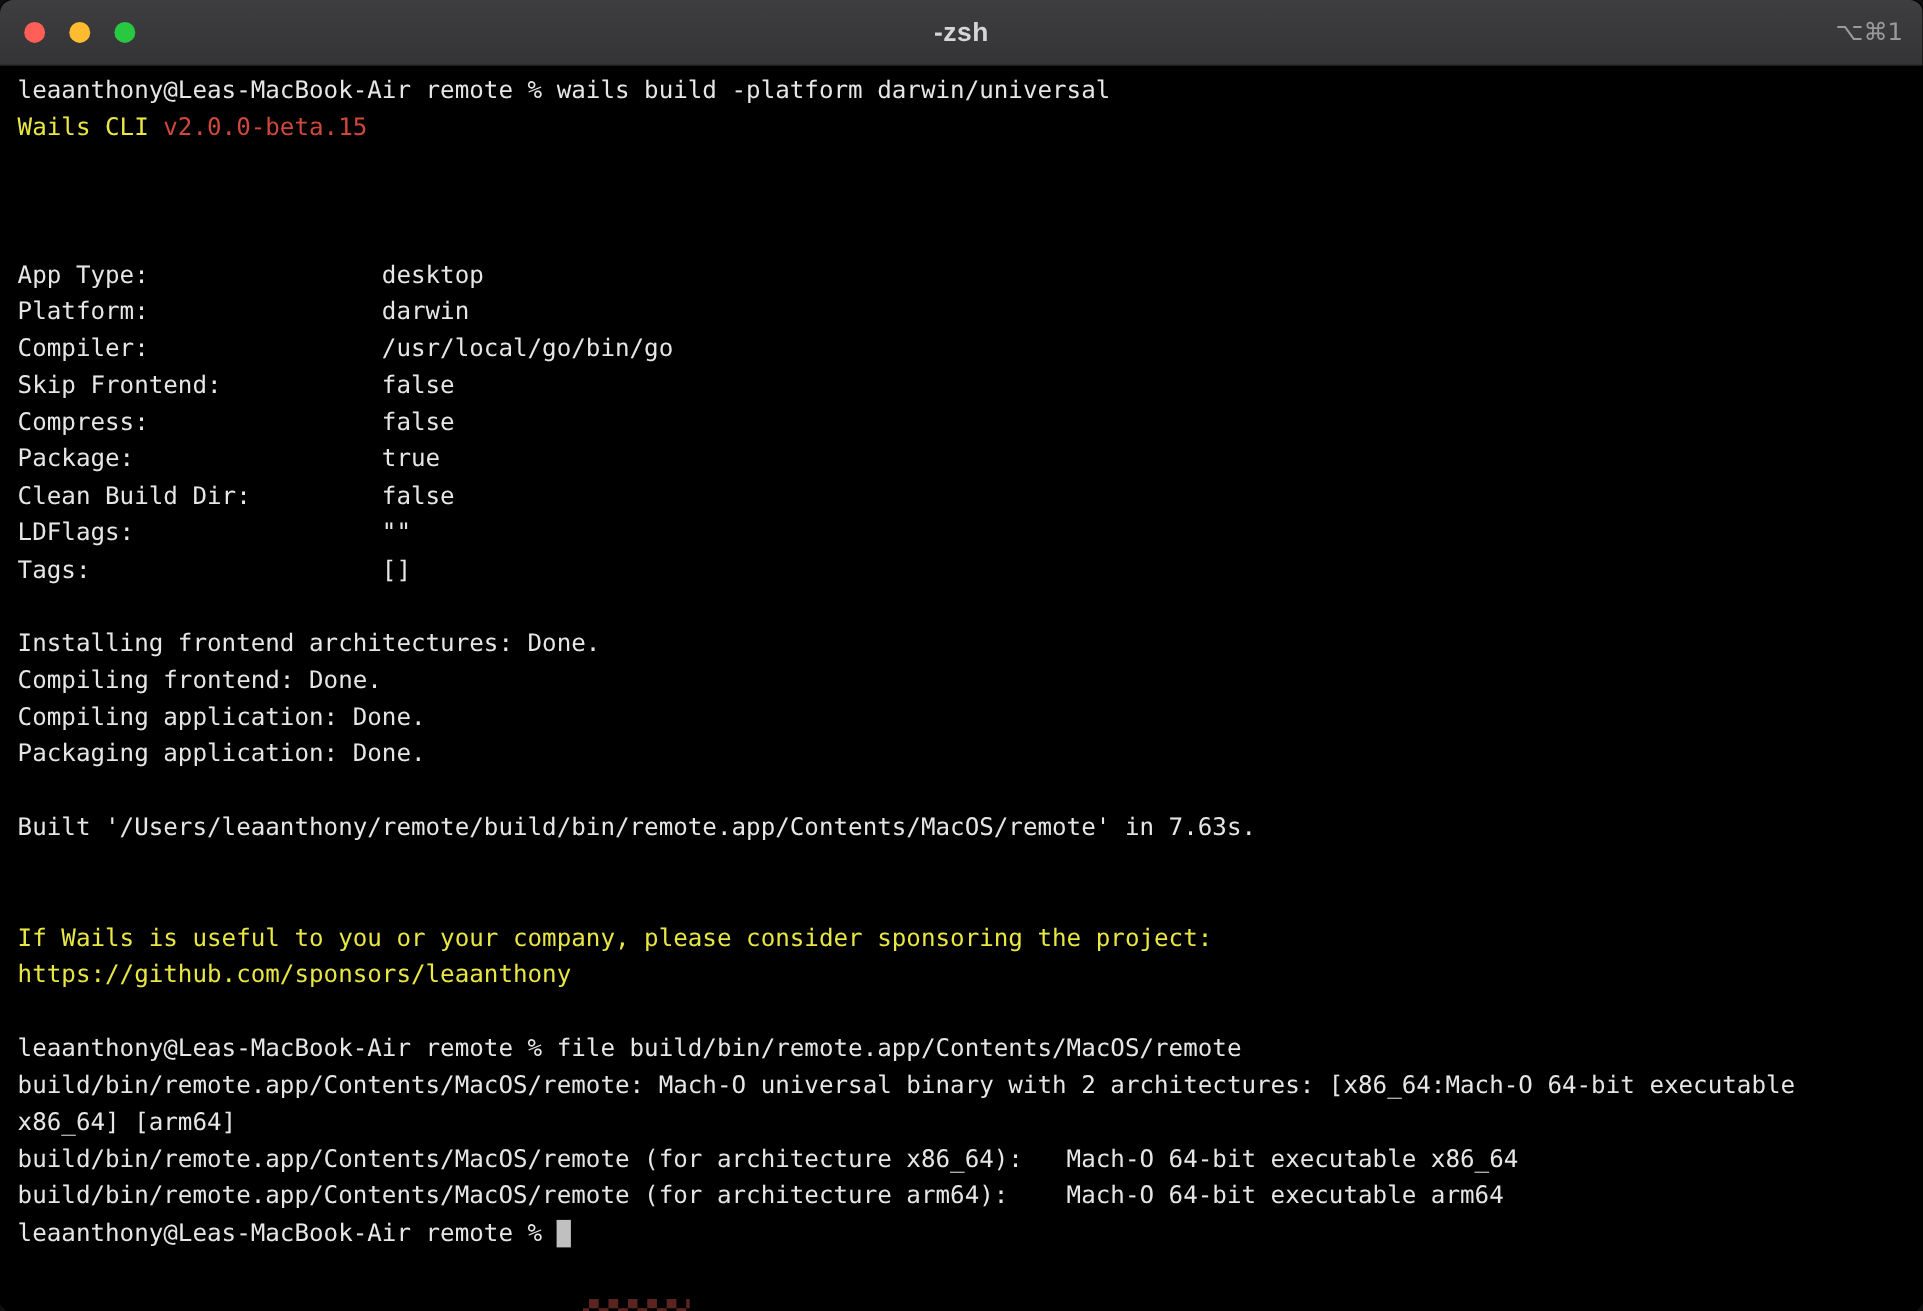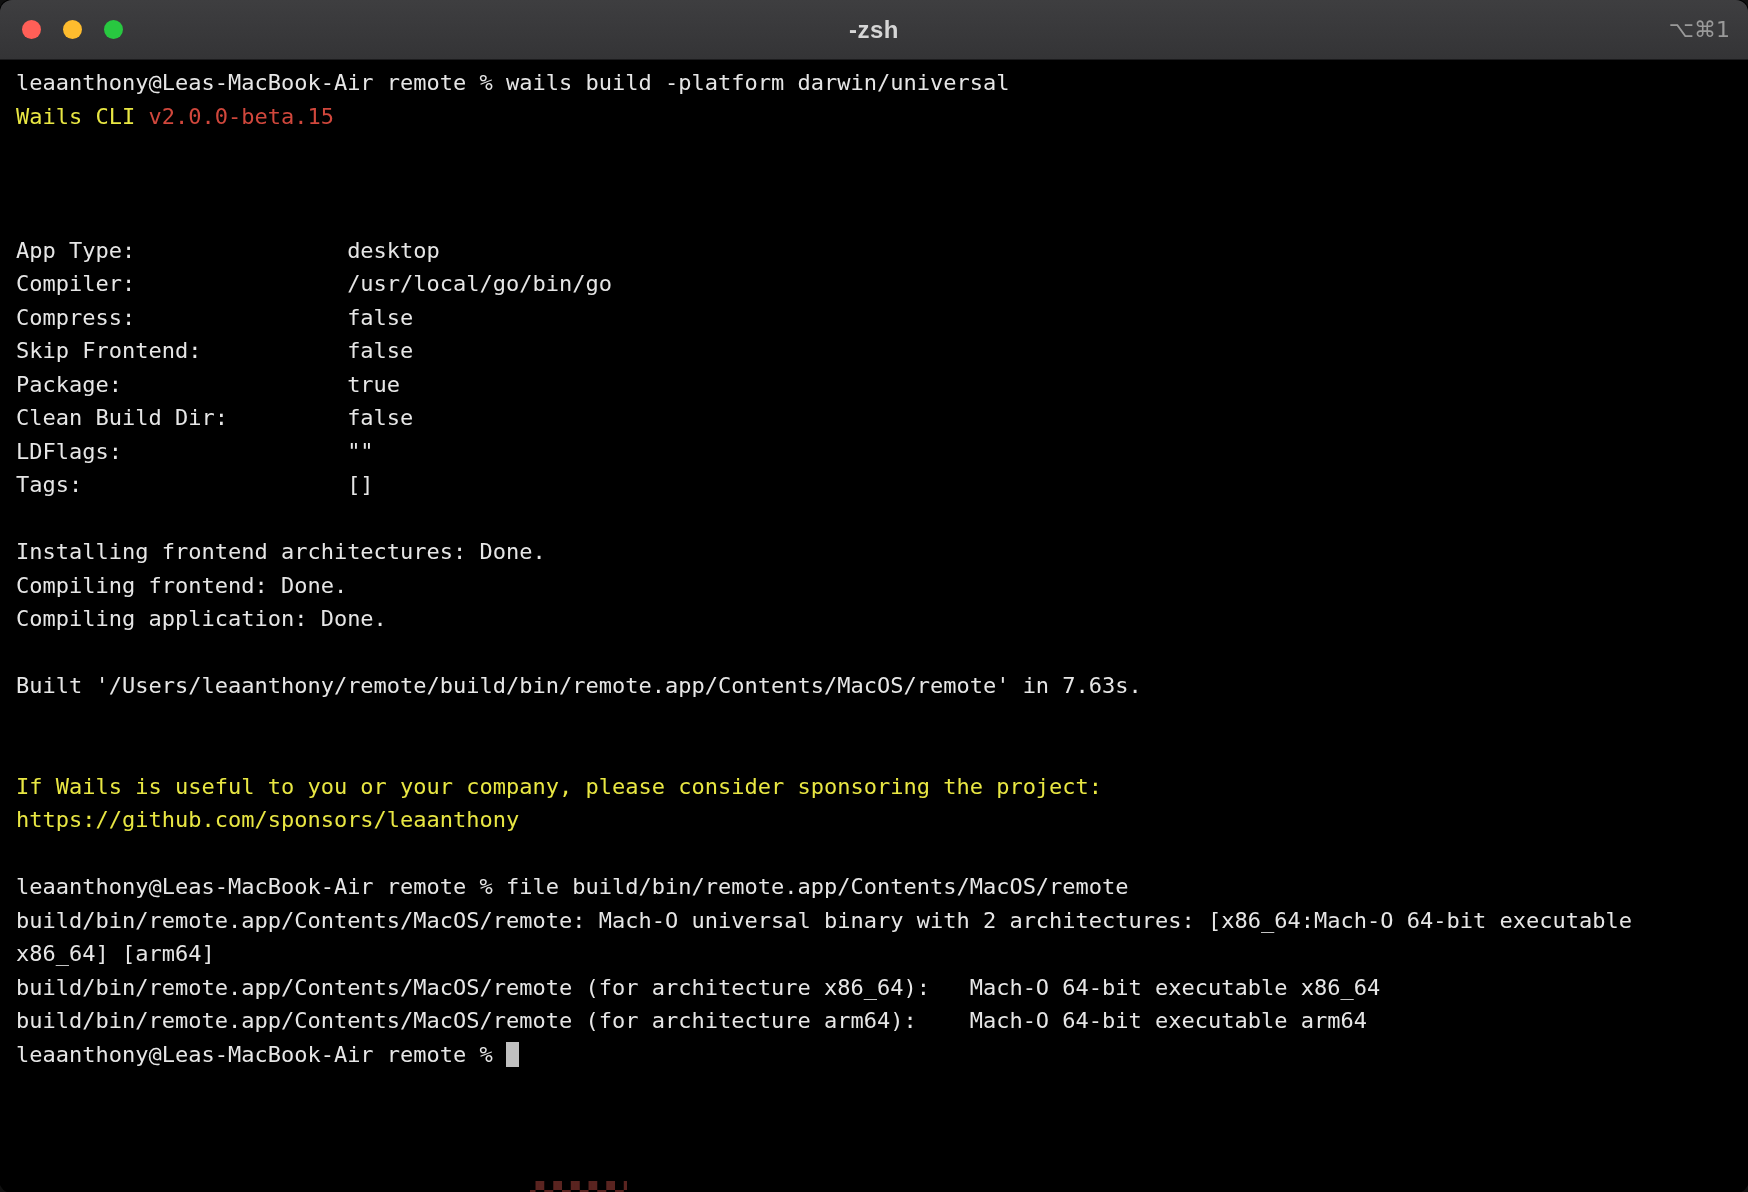--- a/index.html
+++ b/index.html
@@ -102,31 +102,33 @@
     <div class="title">-zsh</div>
     <div class="shortcut">⌥⌘1</div>
   </div>
   <div class="terminal">
       <div class="line"><span class="seg-default">leaanthony@Leas-MacBook-Air remote % wails build -platform darwin/universal</span></div>
       <div class="line"><span class="seg-yellow">Wails CLI </span><span class="seg-red">v2.0.0-beta.15</span></div>
       <div class="line">&nbsp;</div>
       <div class="line">&nbsp;</div>
       <div class="line">&nbsp;</div>
       <div class="line"><span class="seg-default">App Type:                desktop</span></div>
+      <div class="line"><span class="seg-default">Platform:                darwin</span></div>
       <div class="line"><span class="seg-default">Compiler:                /usr/local/go/bin/go</span></div>
+      <div class="line"><span class="seg-default">Skip Frontend:           false</span></div>
       <div class="line"><span class="seg-default">Compress:                false</span></div>
-      <div class="line"><span class="seg-default">Skip Frontend:           false</span></div>
       <div class="line"><span class="seg-default">Package:                 true</span></div>
       <div class="line"><span class="seg-default">Clean Build Dir:         false</span></div>
       <div class="line"><span class="seg-default">LDFlags:                 ""</span></div>
       <div class="line"><span class="seg-default">Tags:                    []</span></div>
       <div class="line">&nbsp;</div>
       <div class="line"><span class="seg-default">Installing frontend architectures: Done.</span></div>
       <div class="line"><span class="seg-default">Compiling frontend: Done.</span></div>
       <div class="line"><span class="seg-default">Compiling application: Done.</span></div>
+      <div class="line"><span class="seg-default">Packaging application: Done.</span></div>
       <div class="line">&nbsp;</div>
       <div class="line"><span class="seg-default">Built '/Users/leaanthony/remote/build/bin/remote.app/Contents/MacOS/remote' in 7.63s.</span></div>
       <div class="line">&nbsp;</div>
       <div class="line">&nbsp;</div>
       <div class="line"><span class="seg-yellow">If Wails is useful to you or your company, please consider sponsoring the project:</span></div>
       <div class="line"><span class="seg-yellow">https://github.com/sponsors/leaanthony</span></div>
       <div class="line">&nbsp;</div>
       <div class="line"><span class="seg-default">leaanthony@Leas-MacBook-Air remote % file build/bin/remote.app/Contents/MacOS/remote</span></div>
       <div class="line"><span class="seg-default">build/bin/remote.app/Contents/MacOS/remote: Mach-O universal binary with 2 architectures: [x86_64:Mach-O 64-bit executable</span></div>
       <div class="line"><span class="seg-default">x86_64] [arm64]</span></div>

